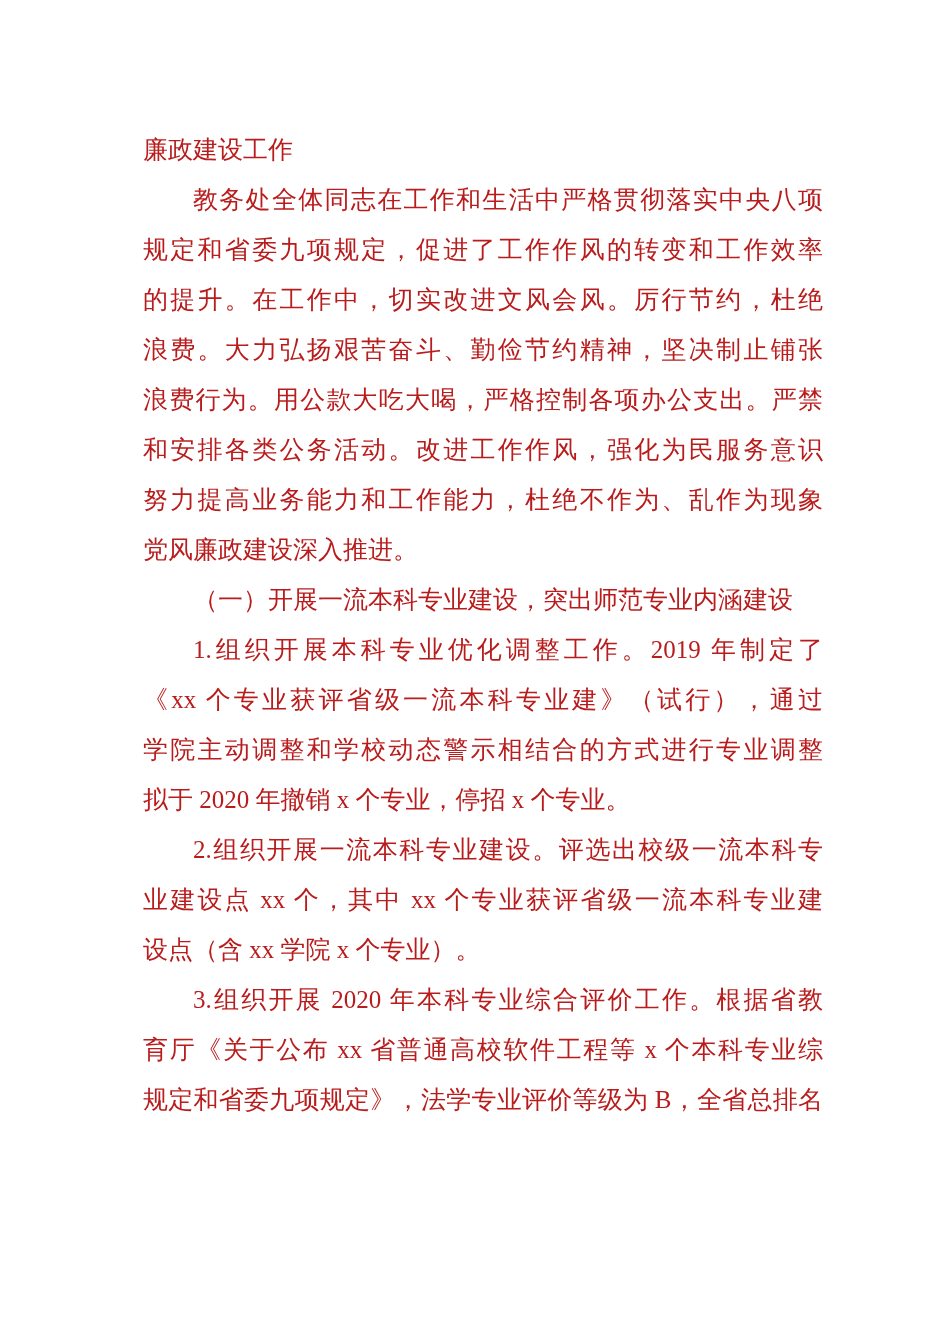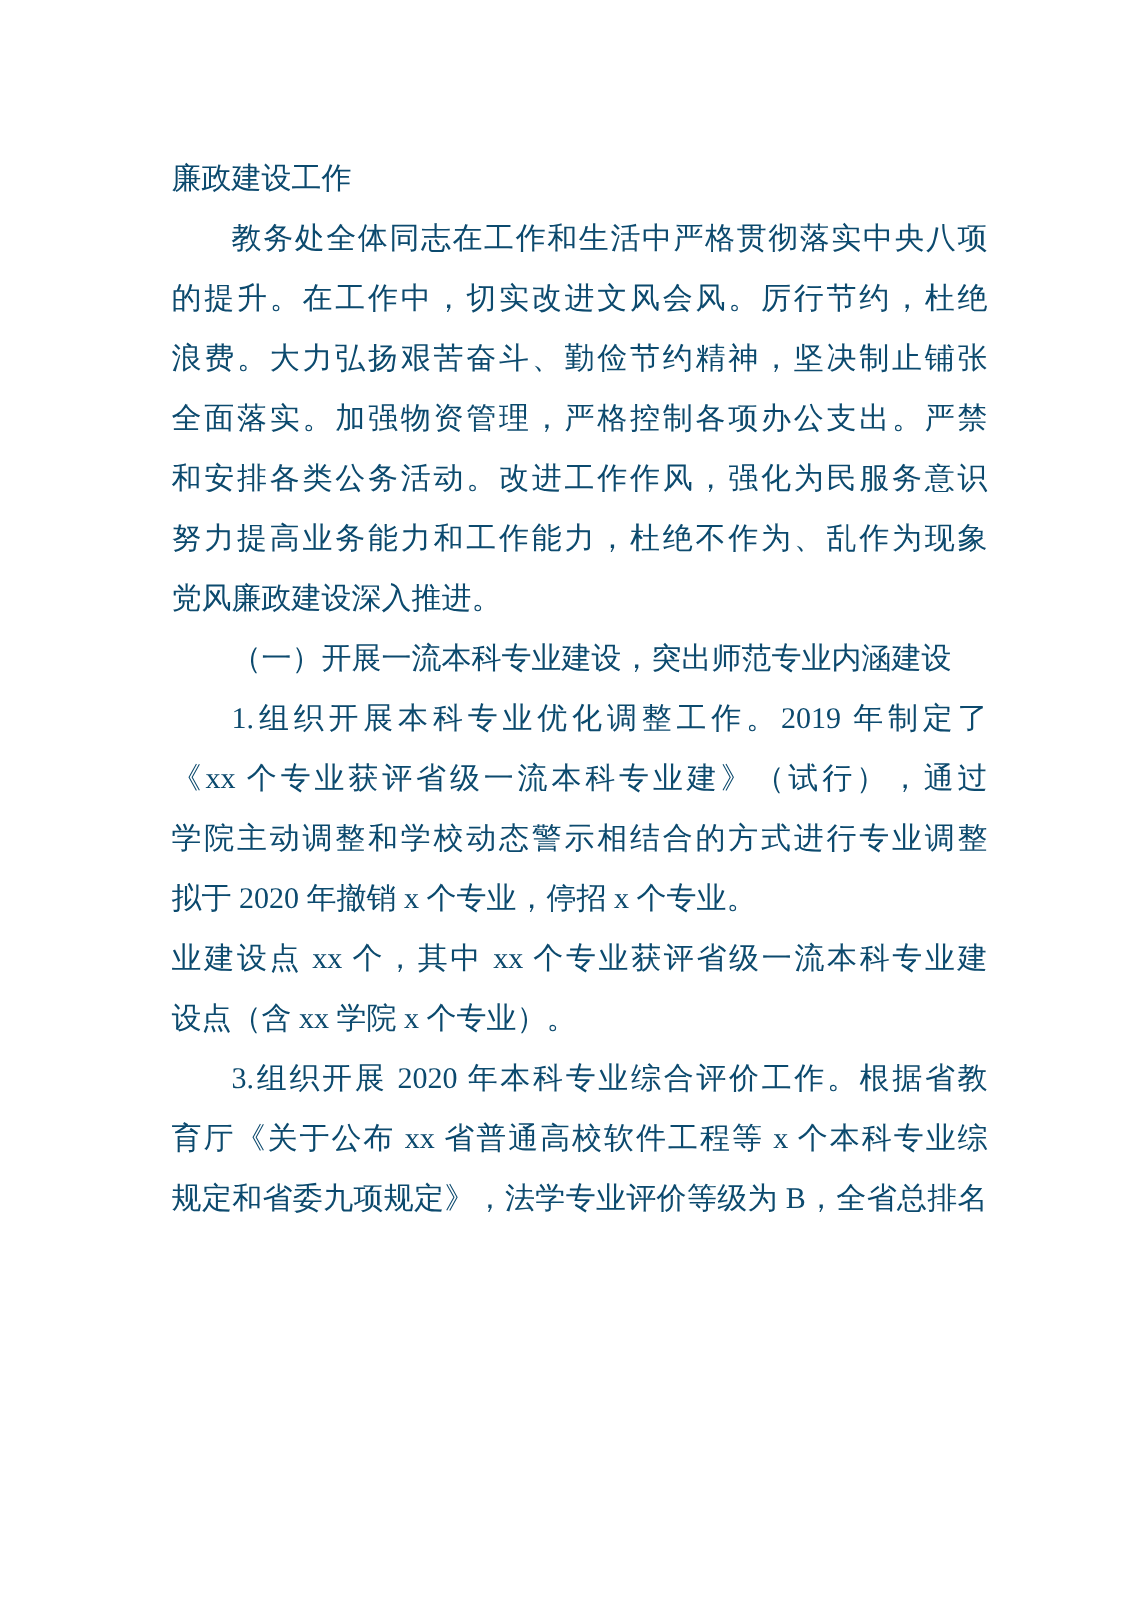--- a/index.html
+++ b/index.html
@@ -15,21 +15,21 @@
     overflow: hidden;
   }
   .text-block {
     position: absolute;
     left: 143px;
     top: 125px;
     width: 680px;
     font-family: "Liberation Serif", "DejaVu Serif", serif;
     font-size: 25px;
     line-height: 50px;
-    color: #0c4a6e;
+    color: #b91c1c;
   }
   .line {
     height: 50px;
     overflow: hidden;
     text-align: left;
     text-align-last: left;
   }
   .line.justify {
     text-align: justify;
     text-align-last: justify;
@@ -38,30 +38,32 @@
     text-indent: 50px;
   }
 </style>
 </head>
 <body>
 
 <div class="page">
   <div class="text-block">
       <div class="line">廉政建设工作</div>
       <div class="line justify indent">教务处全体同志在工作和生活中严格贯彻落实中央八项</div>
+      <div class="line justify">规定和省委九项规定，促进了工作作风的转变和工作效率</div>
       <div class="line justify">的提升。在工作中，切实改进文风会风。厉行节约，杜绝</div>
       <div class="line justify">浪费。大力弘扬艰苦奋斗、勤俭节约精神，坚决制止铺张</div>
-      <div class="line justify">全面落实。加强物资管理，严格控制各项办公支出。严禁</div>
+      <div class="line justify">浪费行为。用公款大吃大喝，严格控制各项办公支出。严禁</div>
       <div class="line justify">和安排各类公务活动。改进工作作风，强化为民服务意识</div>
       <div class="line justify">努力提高业务能力和工作能力，杜绝不作为、乱作为现象</div>
       <div class="line">党风廉政建设深入推进。</div>
       <div class="line indent">（一）开展一流本科专业建设，突出师范专业内涵建设</div>
       <div class="line justify indent">1.组织开展本科专业优化调整工作。2019 年制定了</div>
       <div class="line justify">《xx 个专业获评省级一流本科专业建》（试行），通过</div>
       <div class="line justify">学院主动调整和学校动态警示相结合的方式进行专业调整</div>
       <div class="line">拟于 2020 年撤销 x 个专业，停招 x 个专业。</div>
+      <div class="line justify indent">2.组织开展一流本科专业建设。评选出校级一流本科专</div>
       <div class="line justify">业建设点 xx 个，其中 xx 个专业获评省级一流本科专业建</div>
       <div class="line">设点（含 xx 学院 x 个专业）。</div>
       <div class="line justify indent">3.组织开展 2020 年本科专业综合评价工作。根据省教</div>
       <div class="line justify">育厅《关于公布 xx 省普通高校软件工程等 x 个本科专业综</div>
       <div class="line justify">规定和省委九项规定》，法学专业评价等级为 B，全省总排名</div>
     </div>
 </div>
 
 </body></html>

